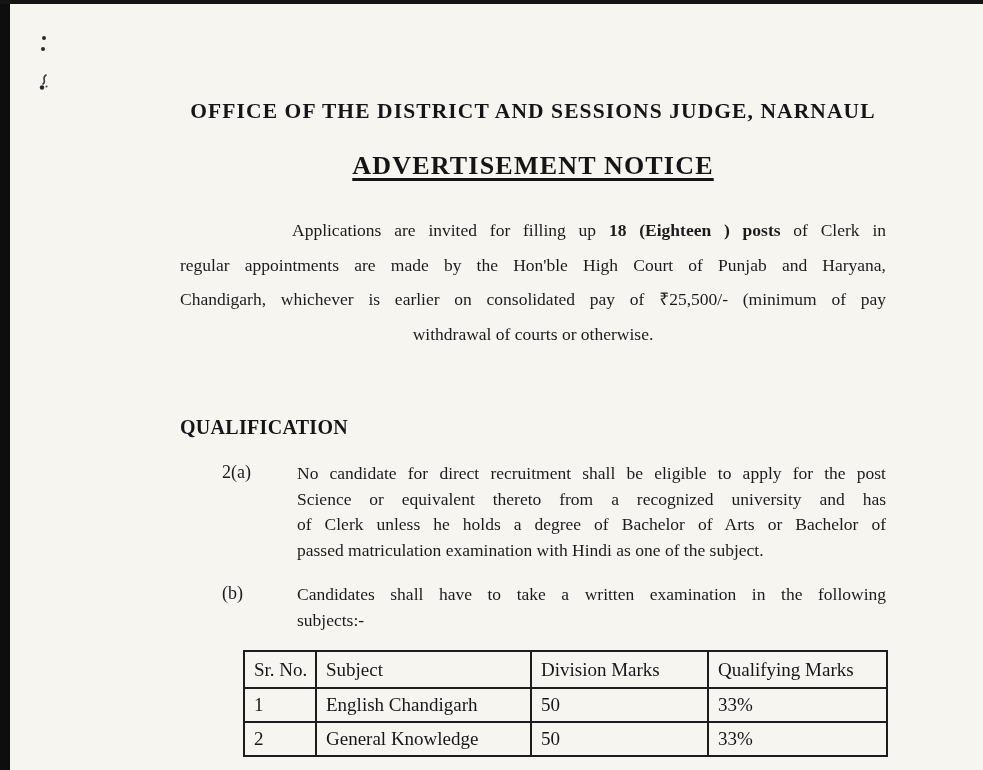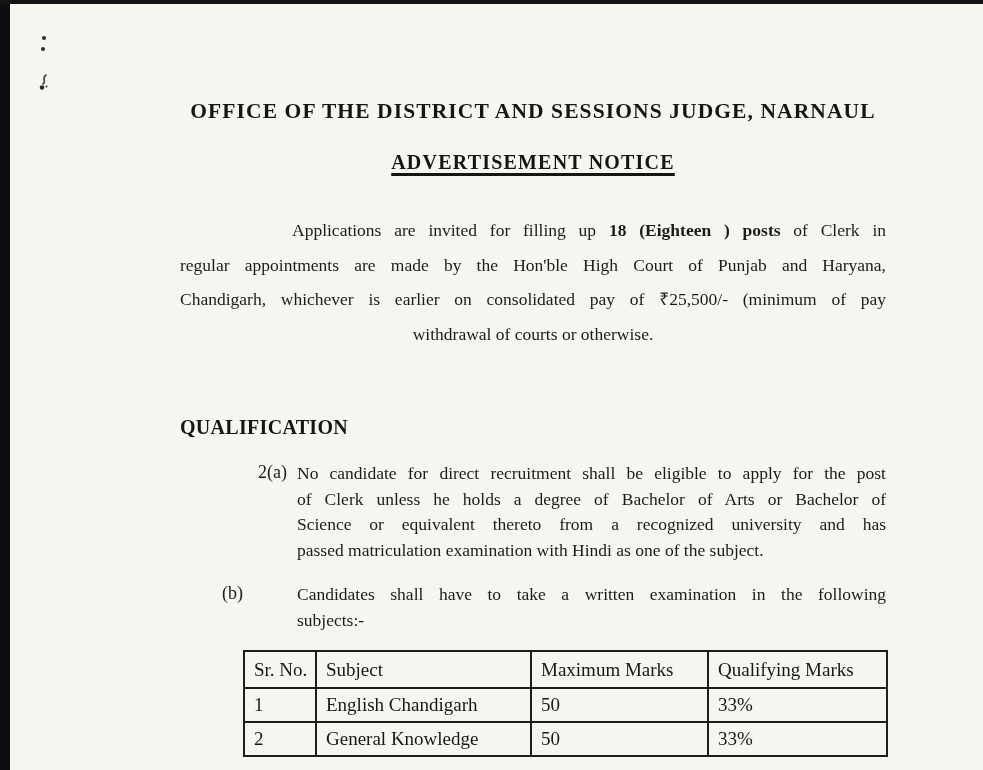--- a/index.html
+++ b/index.html
@@ -29,21 +29,21 @@
   }
   .ink-squiggle{position:absolute;}
   
   .doc-title{
     position:absolute;left:180px;top:99px;width:706px;
     text-align:center;font-weight:bold;font-size:21.5px;letter-spacing:1.1px;
     white-space:nowrap;color:#151515;
   }
   .notice-title{
     position:absolute;left:180px;top:151px;width:706px;
-    text-align:center;font-weight:bold;font-size:20px;letter-spacing:1.2px;
+    text-align:center;font-weight:bold;font-size:26px;letter-spacing:1.2px;
     color:#151515;
   }
   .notice-title span{
     text-decoration:underline;
     text-decoration-thickness:2.5px;
     text-underline-offset:4px;
   }
   
   .intro{
     position:absolute;left:180px;top:201px;width:706px;
@@ -57,21 +57,21 @@
   .indent1{padding-left:112px;margin-top:12px;}
   .b{font-weight:bold;}
   
   .qual-heading{
     position:absolute;left:180px;top:416px;
     font-weight:bold;font-size:20px;letter-spacing:0.3px;color:#151515;
   }
   .clause-label{
     position:absolute;font-size:18px;color:#1b1b1b;
   }
-  .label-2a{left:222px;top:462px;margin-left:36px;}
+  .label-2a{left:222px;top:462px;}
   .label-b{left:222px;top:583px;}
   .clause-block{
     position:absolute;left:297px;width:589px;
     font-size:17.5px;line-height:25.5px;color:#1b1b1b;
   }
   .block-2a{top:461px;}
   .block-b{top:582px;}
   .cjline{
     text-align:justify;text-align-last:justify;
     height:25.5px;overflow:hidden;white-space:nowrap;
@@ -121,43 +121,43 @@
     <div class="jline">regular appointments are made by the Hon'ble High Court of Punjab and Haryana,</div>
     <div class="jline">Chandigarh, whichever is earlier on consolidated pay of ₹25,500/- (minimum of pay</div>
     <div class="lline">withdrawal of courts or otherwise.</div>
   </div>
 
   <div class="qual-heading">QUALIFICATION</div>
 
   <div class="clause-label label-2a">2(a)</div>
   <div class="clause-block block-2a">
     <div class="cjline">No candidate for direct recruitment shall be eligible to apply for the post</div>
+    <div class="cjline">Science or equivalent thereto from a recognized university and has</div>
     <div class="cjline">of Clerk unless he holds a degree of Bachelor of Arts or Bachelor of</div>
-    <div class="cjline">Science or equivalent thereto from a recognized university and has</div>
     <div class="clline">passed matriculation examination with Hindi as one of the subject.</div>
   </div>
 
   <div class="clause-label label-b">(b)</div>
   <div class="clause-block block-b">
     <div class="cjline">Candidates shall have to take a written examination in the following</div>
     <div class="clline">subjects:-</div>
   </div>
 
   <table class="subjects-table">
     <colgroup>
       <col style="width:72px">
         <col style="width:215px">
         <col style="width:177px">
         <col style="width:179px">
     </colgroup>
     <tbody>
         <tr class="hdr">
       <th>Sr. No.</th>
       <th>Subject</th>
-      <th>Maximum Marks</th>
+      <th>Division Marks</th>
       <th>Qualifying Marks</th>
     </tr>
     <tr class="row">
       <td>1</td>
       <td>English Chandigarh</td>
       <td>50</td>
       <td>33%</td>
     </tr>
     <tr class="row">
       <td>2</td>

